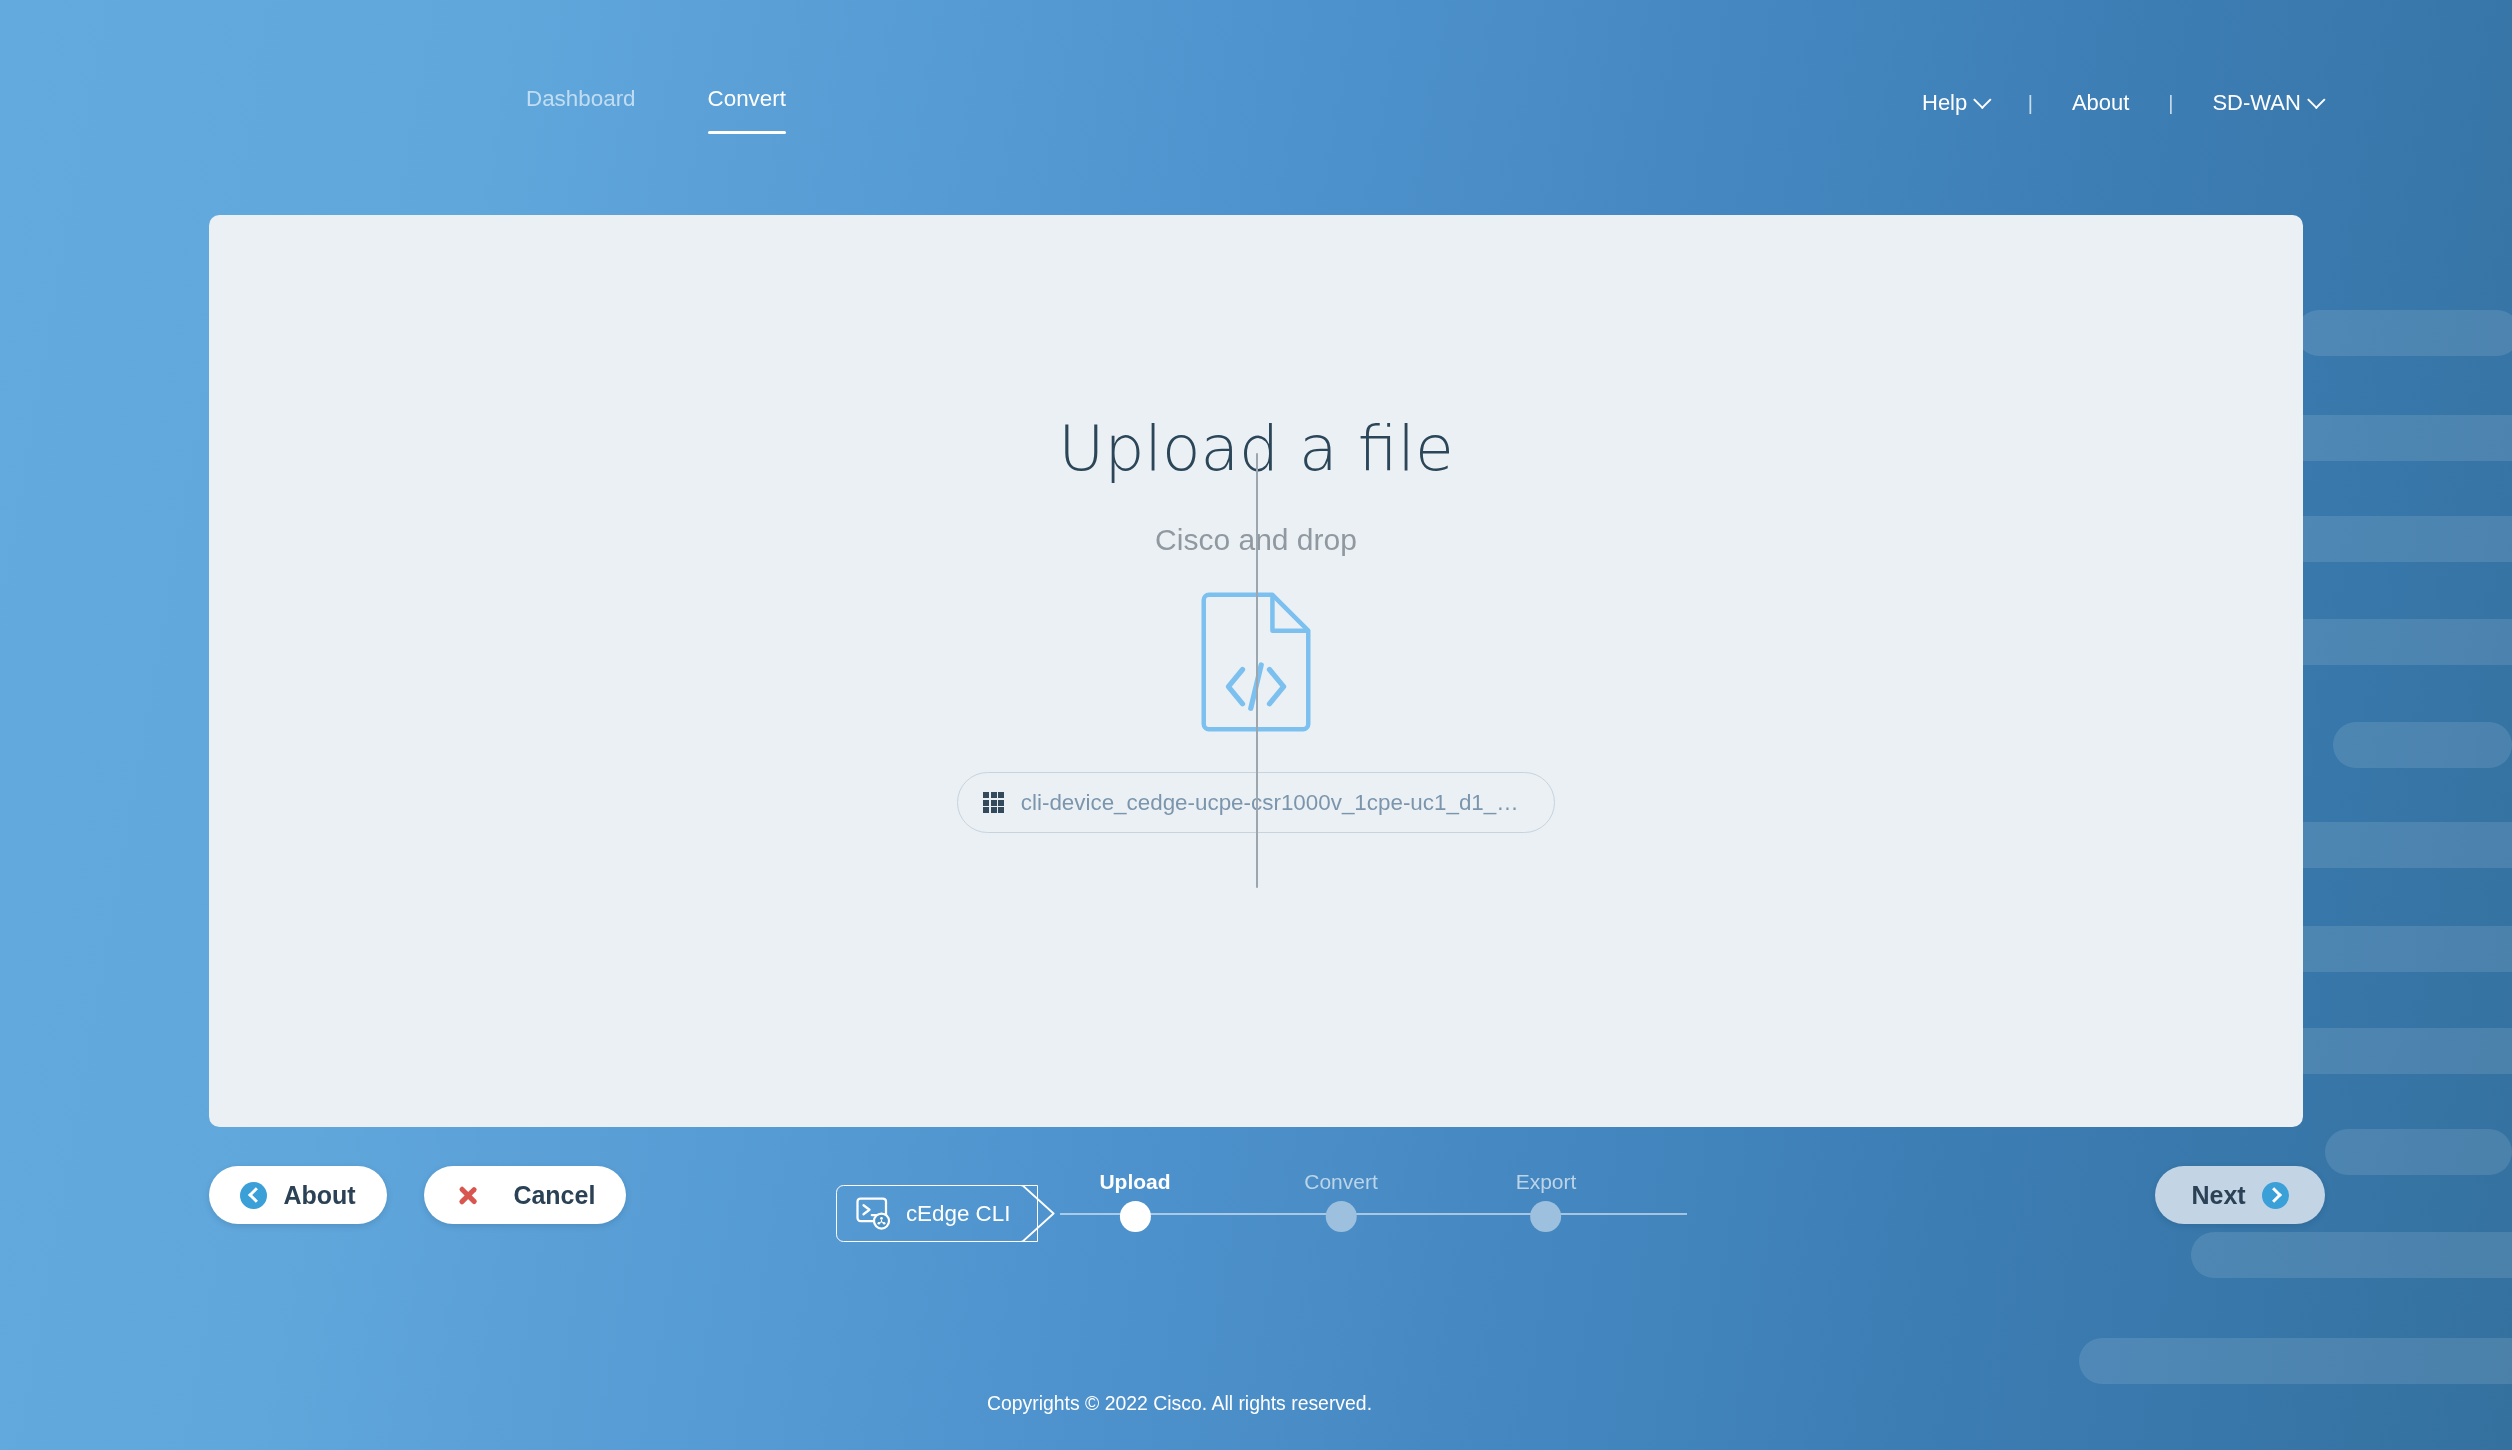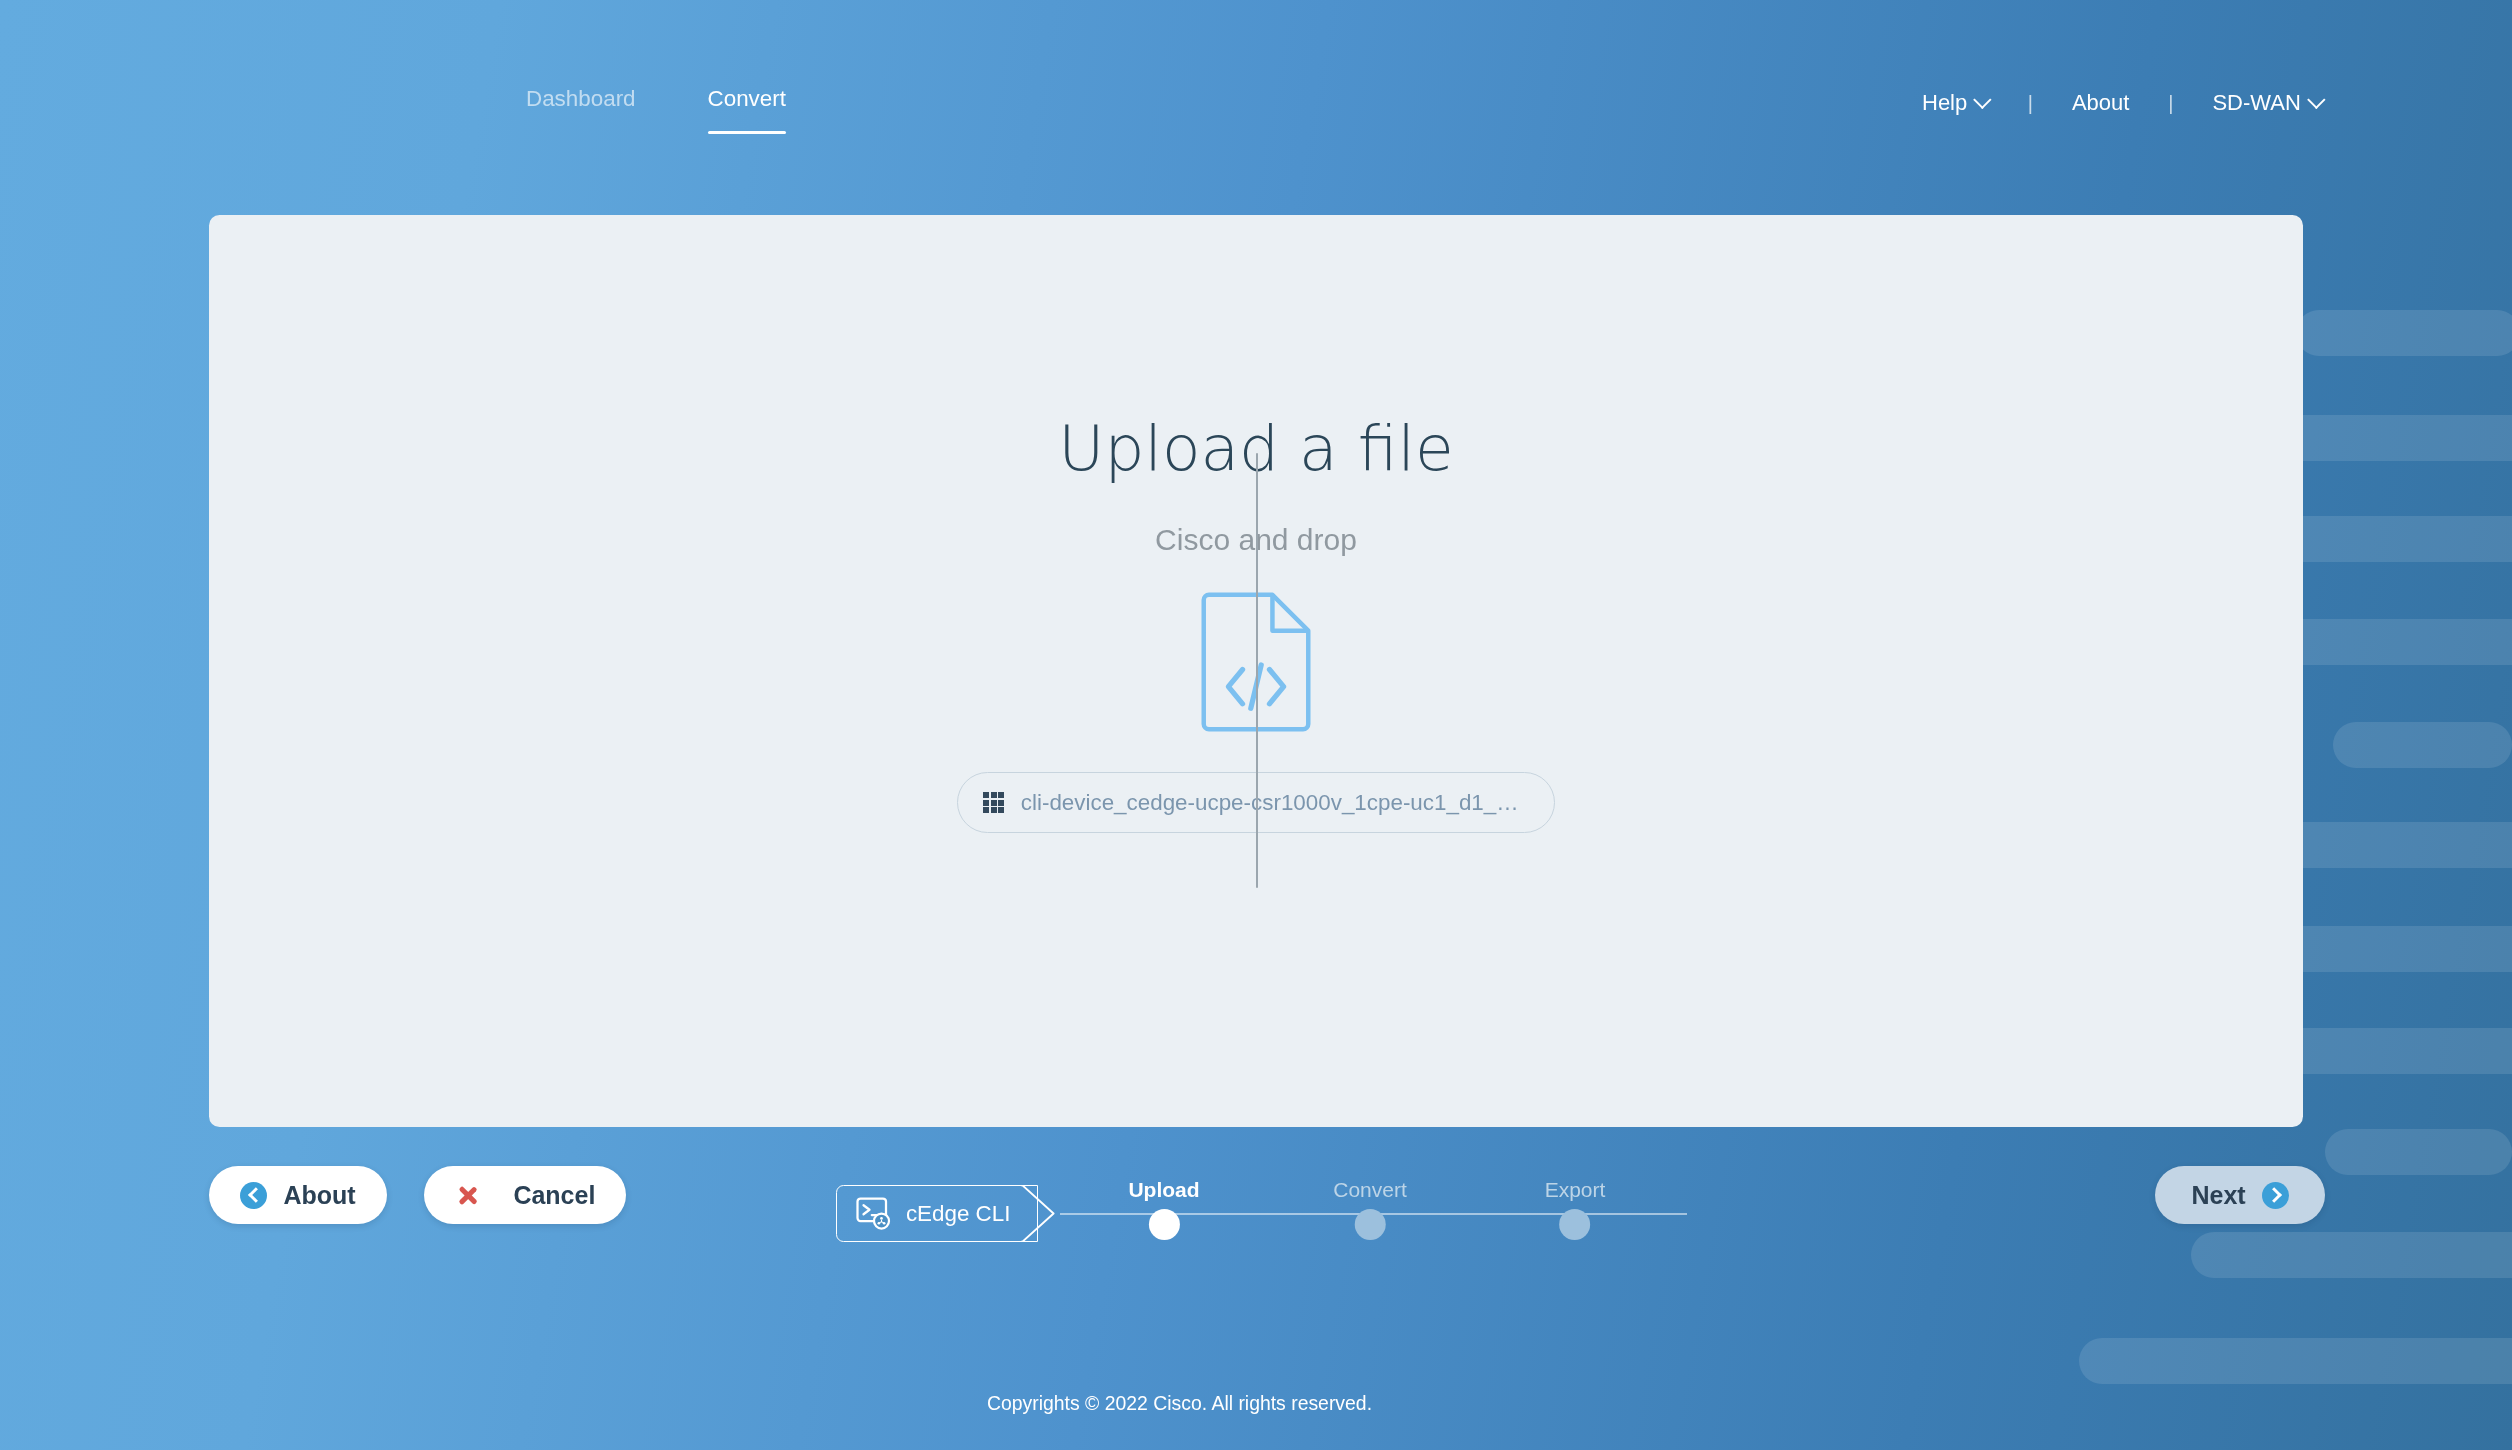--- a/index.html
+++ b/index.html
@@ -334,25 +334,24 @@
   #term-icon { flex: 0 0 auto; width: 36px; height: 33px; }
 
   #track {
     position: absolute;
     left: 224px; top: 47px;
     width: 627px; height: 2.2px;
     background: rgba(255,255,255,0.52);
   }
   .step {
     position: absolute;
-    top: 12px;
+    top: 4px;
     transform: translateX(-50%);
     text-align: right;
     white-space: nowrap;
-    margin-left: 29px;
   }
   .step .dot {
     position: absolute;
     left: 50%; top: 31px;
     transform: translateX(-50%);
     width: 31px; height: 31px;
     border-radius: 50%;
     background: #9cc0dd;
     cursor: pointer;
   }

